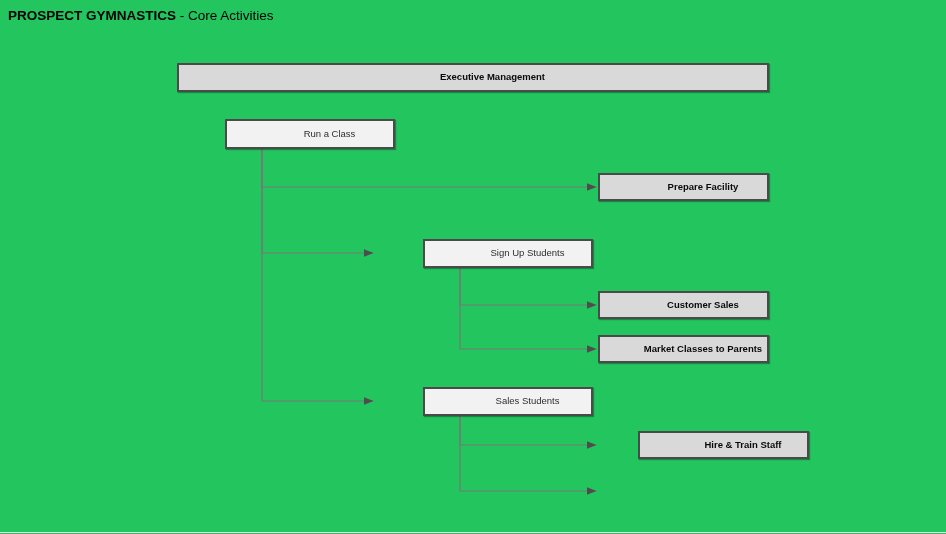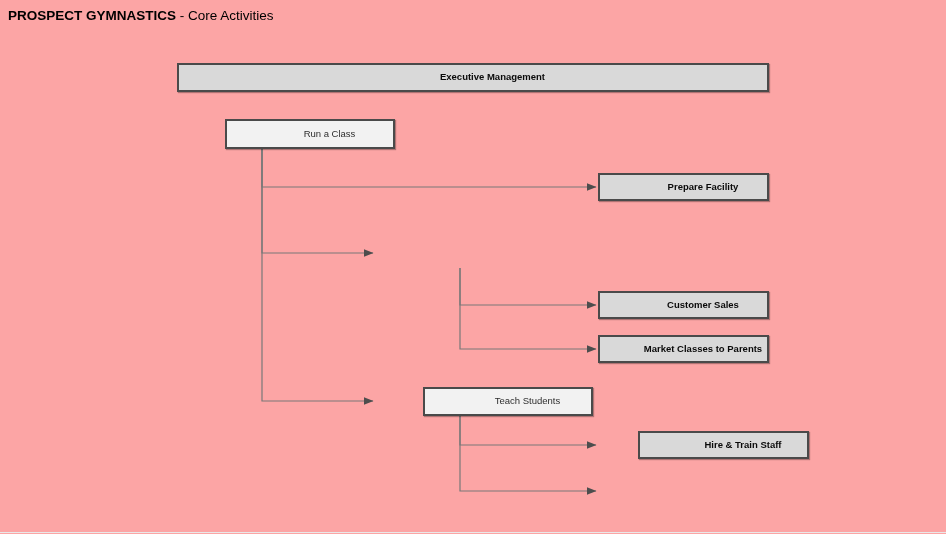--- a/index.html
+++ b/index.html
@@ -5,21 +5,21 @@
   html, body {
     margin: 0;
     padding: 0;
     background: #ffffff;
     font-family: "Liberation Sans", sans-serif;
   }
   #page {
     position: relative;
     width: 946px;
     height: 534px;
-    background: #fca5a5;
+    background: #22c55e;
     overflow: hidden;
   }
   #page-title {
     position: absolute;
     left: 8px;
     top: 8px;
     font-size: 13.5px;
     color: #000000;
     white-space: pre;
   }
@@ -107,26 +107,27 @@
       <path class="edge" marker-end="url(#arrow)" d="M460 416 L460 445 L596 445"></path>
       <path class="edge" marker-end="url(#arrow)" d="M460 416 L460 491 L596 491"></path>
     </svg>
 
     <div id="node-executive-management" class="node primary">Executive Management</div>
 
     <div id="node-run-a-class" class="node secondary">Run a Class</div>
 
     <div id="node-prepare-facility" class="node primary">Prepare Facility</div>
 
+    <div id="node-sign-up-students" class="node secondary">Sign Up Students</div>
 
     <div id="node-market-classes" class="node primary">Market Classes to Parents</div>
 
     <div id="node-customer-sales" class="node primary">Customer Sales</div>
 
-    <div id="node-teach-students" class="node secondary">Teach Students</div>
+    <div id="node-teach-students" class="node secondary">Sales Students</div>
 
     <div id="node-hire-train-staff" class="node primary">Hire &amp; Train Staff</div>
 
 
   </div>
 
   <div id="bottom-rule"></div>
 
 </div>
 

